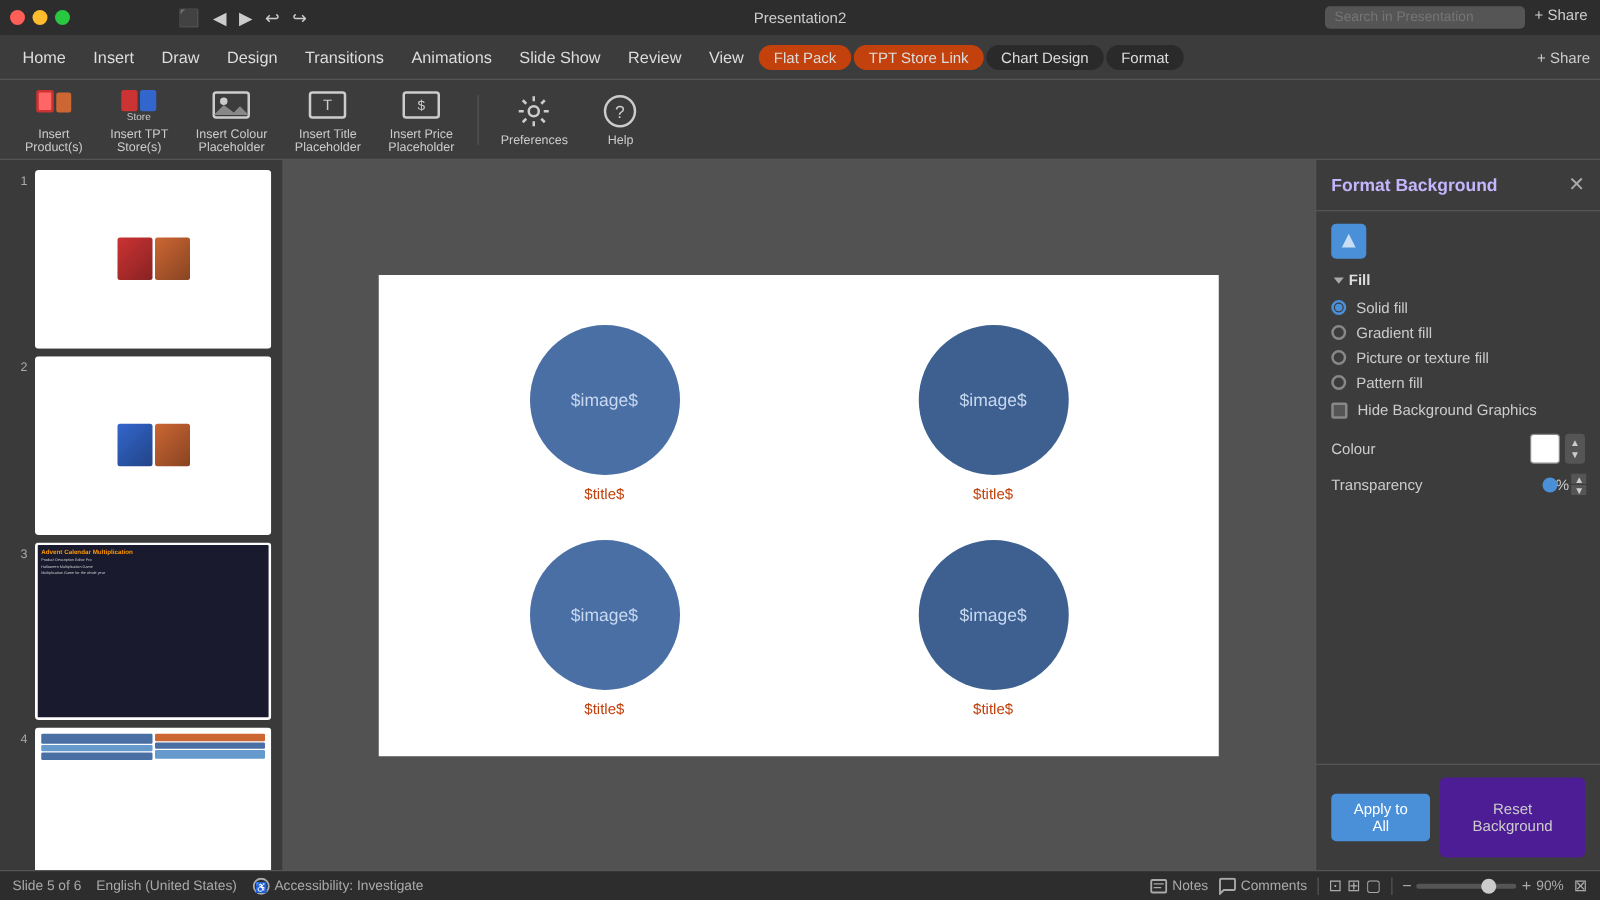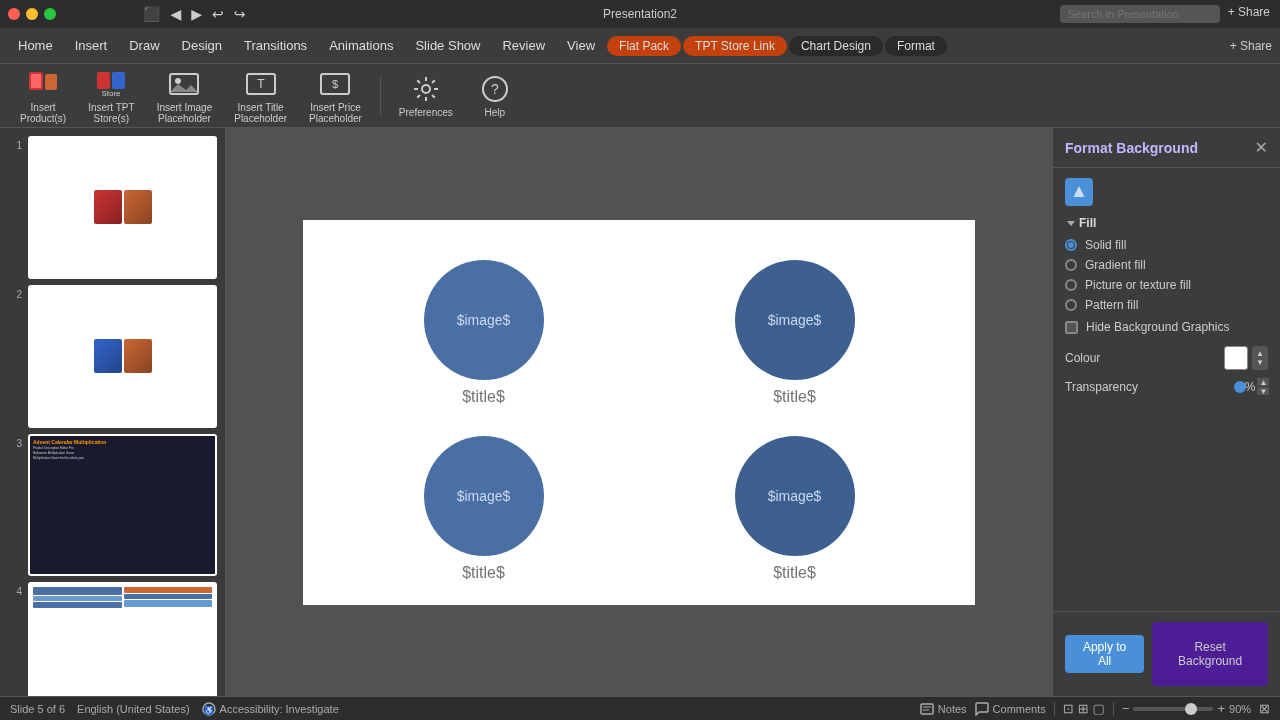--- a/index.html
+++ b/index.html
@@ -42,21 +42,21 @@
     .slide-number { color: #aaa; font-size: 10px; width: 14px; text-align: right; padding-top: 4px; flex-shrink: 0; }
     .slide-thumb { flex: 1; border: 2px solid transparent; border-radius: 3px; overflow: hidden; background: #fff; }
     .slide-thumb-inner { width: 100%; aspect-ratio: 4/3; position: relative; background: #fff; }
 
     
     .canvas-area { flex: 1; background: #525252; display: flex; align-items: center; justify-content: center; overflow: hidden; position: relative; }
     .slide-canvas { background: #fff; width: 672px; height: 385px; position: relative; display: flex; align-items: center; justify-content: center; }
     .slide-canvas-inner { display: grid; grid-template-columns: 1fr 1fr; grid-template-rows: 1fr 1fr; gap: 30px; padding: 40px; width: 100%; height: 100%; }
     .circle-item { display: flex; flex-direction: column; align-items: center; justify-content: center; gap: 8px; }
     .circle { width: 120px; height: 120px; border-radius: 50%; background: #4a6fa5; display: flex; align-items: center; justify-content: center; color: #c8d8f0; font-size: 14px; cursor: pointer; }
-    .circle-label { color: #737373; font-size: 16px; }
+    .circle-label { color: #c2410c; font-size: 12px; }
 
     
     .format-panel { width: 228px; background: #3c3c3c; border-left: 1px solid #555; display: flex; flex-direction: column; }
     .format-header { padding: 10px 12px; display: flex; align-items: center; justify-content: space-between; border-bottom: 1px solid #555; }
     .format-title { font-size: 14px; font-weight: 600; color: #c4b5fd; }
     .close-btn { background: none; border: none; color: #aaa; cursor: pointer; font-size: 16px; }
     .format-body { padding: 10px 12px; flex: 1; overflow-y: auto; }
     .format-icon-row { display: flex; gap: 4px; margin-bottom: 10px; }
     .fmt-icon-btn { width: 28px; height: 28px; border-radius: 4px; background: #555; border: none; color: #ccc; cursor: pointer; display: flex; align-items: center; justify-content: center; font-size: 14px; }
     .fmt-icon-btn.active { background: #4a90d9; color: #fff; }
@@ -178,21 +178,21 @@
 Store(s)</span>
   </button>
   <button class="tool-btn">
     <div class="tool-icon">
       <svg width="32" height="32" viewBox="0 0 32 32">
         <rect x="2" y="6" width="28" height="20" rx="2" fill="none" stroke="#ccc" stroke-width="2"></rect>
         <circle cx="10" cy="13" r="3" fill="#ccc"></circle>
         <path d="M2 24 L10 16 L18 22 L23 17 L30 24" fill="#888" stroke="none"></path>
       </svg>
     </div>
-    <span style="white-space:pre-line;text-align:center">Insert Image
+    <span style="white-space:pre-line;text-align:center">Insert Colour
 Placeholder</span>
   </button>
   <button class="tool-btn">
     <div class="tool-icon">
       <svg width="32" height="32" viewBox="0 0 32 32">
         <rect x="2" y="6" width="28" height="20" rx="2" fill="none" stroke="#ccc" stroke-width="2"></rect>
         <text x="16" y="20" text-anchor="middle" font-size="12" fill="#ccc">T</text>
       </svg>
     </div>
     <span style="white-space:pre-line;text-align:center">Insert Title

